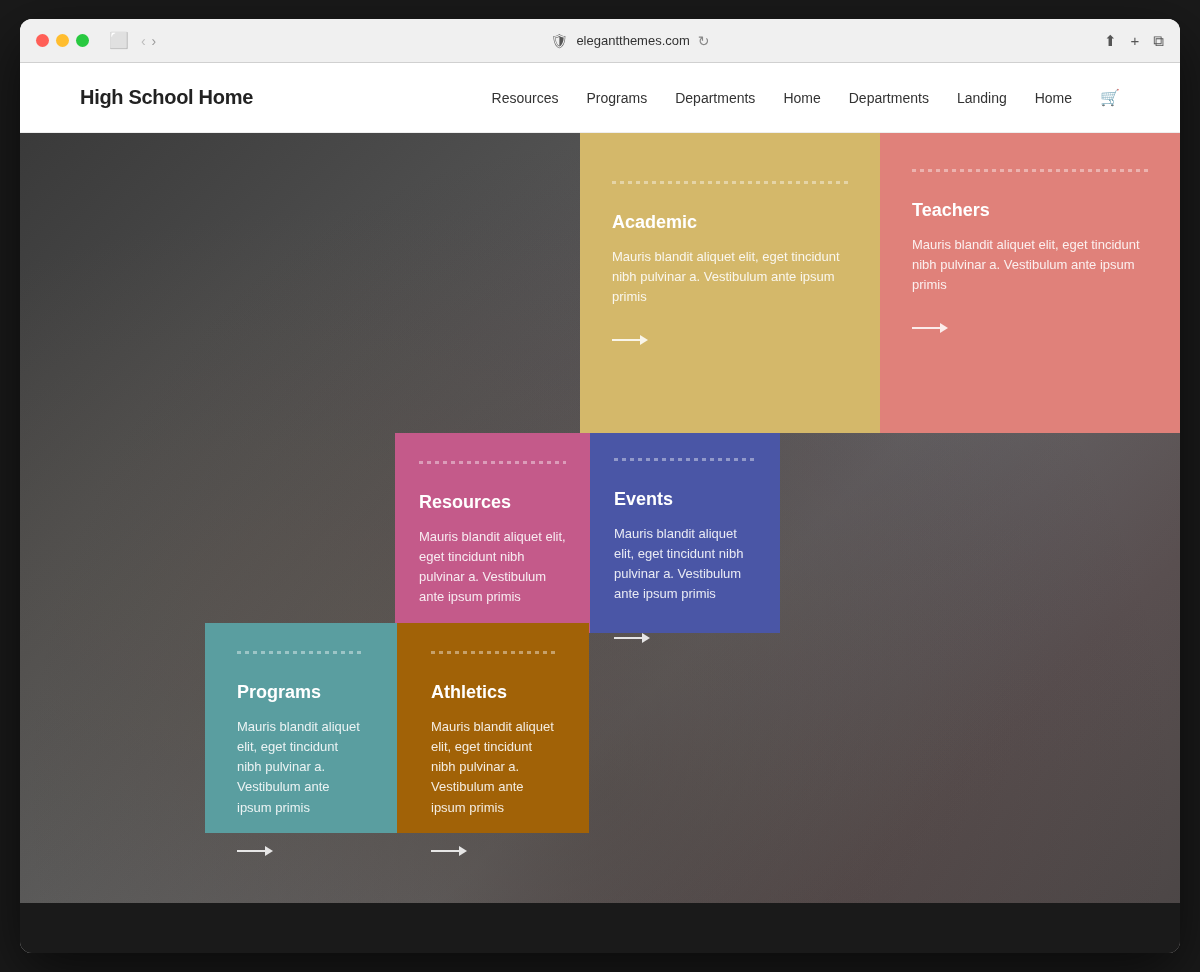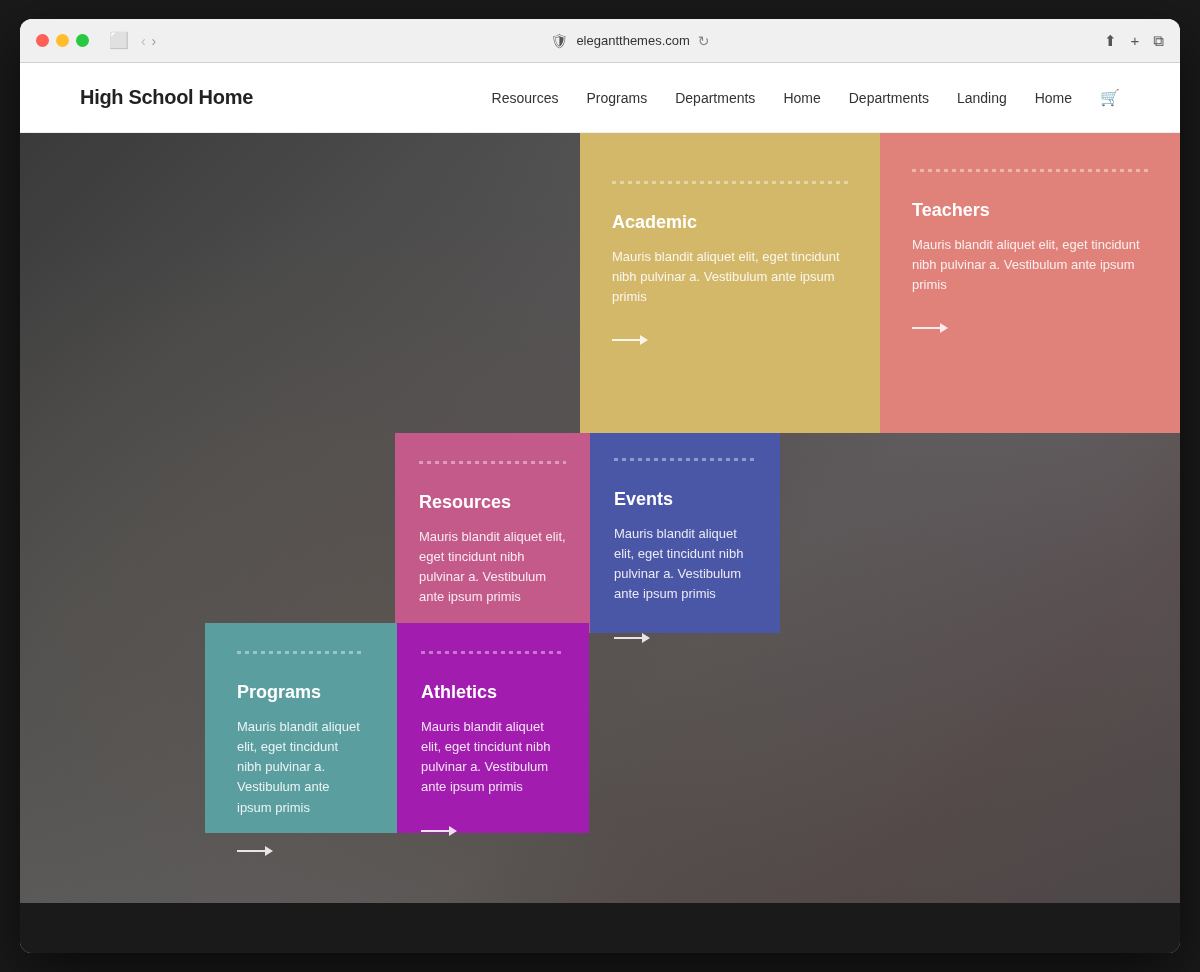--- a/index.html
+++ b/index.html
@@ -225,23 +225,23 @@
       height: 210px;
     }
 
     .card-programs {
       background: #5a9ea0;
       flex: 0 0 192px;
       padding: 28px 32px;
     }
 
     .card-athletics {
-      background: #a21caf;
+      background: #a16207;
       flex: 0 0 192px;
-      padding: 28px 24px;
+      padding: 28px 34px;
     }
 
     .card-title {
       font-size: 18px;
       font-weight: 700;
       color: #fff;
       margin-bottom: 14px;
     }
 
     .card-text {

